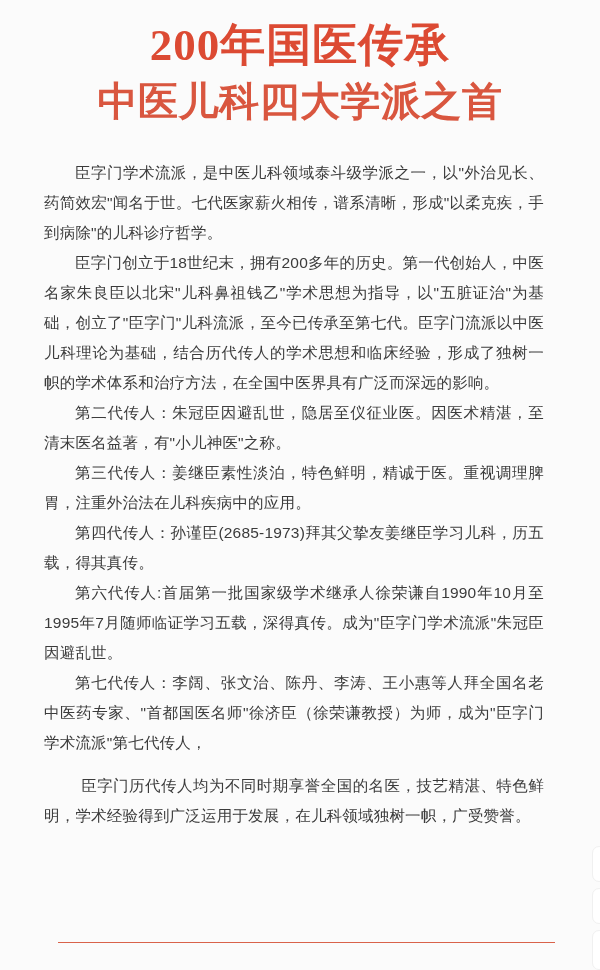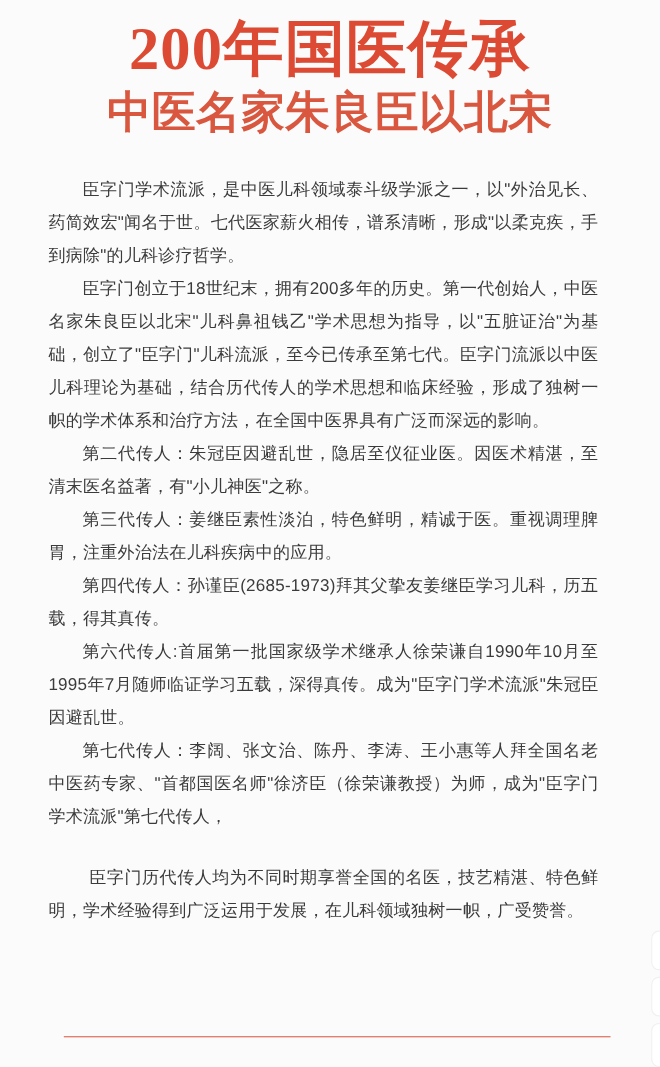--- a/index.html
+++ b/index.html
@@ -37,21 +37,21 @@
   .card-edge.e2 { top: 888px; height: 36px; }
   .card-edge.e3 { top: 930px; height: 40px; }
 
   .header {
     padding-top: 14px;
     text-align: center;
   }
 
   .title-main {
     font-family: "Liberation Serif", "DejaVu Serif", serif;
-    font-size: 55px;
+    font-size: 45px;
     line-height: 62px;
     font-weight: 700;
     color: #DC4A33;
     letter-spacing: 1px;
     white-space: nowrap;
   }
 
   .title-sub {
     font-family: "Liberation Serif", "DejaVu Serif", serif;
     font-size: 40px;
@@ -74,21 +74,21 @@
     line-height: 30px;
     color: #3b3b3b;
     text-align: justify;
     text-justify: inter-ideograph;
     text-indent: 2em;
     margin: 0;
     letter-spacing: 0.2px;
   }
 
   .para.spaced-before {
-    margin-top: 26px;
+    margin-top: 13px;
     text-indent: 2.4em;
   }
 
   .divider {
     position: absolute;
     left: 58px;
     top: 942px;
     width: 497px;
     height: 0;
     border-top: 1.5px solid #D9624A;
@@ -98,21 +98,21 @@
 <body>
 
 <div class="page">
 
   <div class="card-edge e1"></div>
   <div class="card-edge e2"></div>
   <div class="card-edge e3"></div>
 
   <div class="header">
     <div class="title-main">200年国医传承</div>
-    <div class="title-sub">中医名家朱良臣以北宋</div>
+    <div class="title-sub">中医儿科四大学派之首</div>
   </div>
 
   <div class="article">
     <p class="para">臣字门学术流派，是中医儿科领域泰斗级学派之一，以"外治见长、药简效宏"闻名于世。七代医家薪火相传，谱系清晰，形成"以柔克疾，手到病除"的儿科诊疗哲学。</p>
     <p class="para">臣字门创立于18世纪末，拥有200多年的历史。第一代创始人，中医名家朱良臣以北宋"儿科鼻祖钱乙"学术思想为指导，以"五脏证治"为基础，创立了"臣字门"儿科流派，至今已传承至第七代。臣字门流派以中医儿科理论为基础，结合历代传人的学术思想和临床经验，形成了独树一帜的学术体系和治疗方法，在全国中医界具有广泛而深远的影响。</p>
     <p class="para">第二代传人：朱冠臣因避乱世，隐居至仪征业医。因医术精湛，至清末医名益著，有"小儿神医"之称。</p>
     <p class="para">第三代传人：姜继臣素性淡泊，特色鲜明，精诚于医。重视调理脾胃，注重外治法在儿科疾病中的应用。</p>
     <p class="para">第四代传人：孙谨臣(2685-1973)拜其父挚友姜继臣学习儿科，历五载，得其真传。</p>
     <p class="para">第六代传人:首届第一批国家级学术继承人徐荣谦自1990年10月至1995年7月随师临证学习五载，深得真传。成为"臣字门学术流派"朱冠臣因避乱世。</p>
     <p class="para">第七代传人：李阔、张文治、陈丹、李涛、王小惠等人拜全国名老中医药专家、"首都国医名师"徐济臣（徐荣谦教授）为师，成为"臣字门学术流派"第七代传人，</p>

